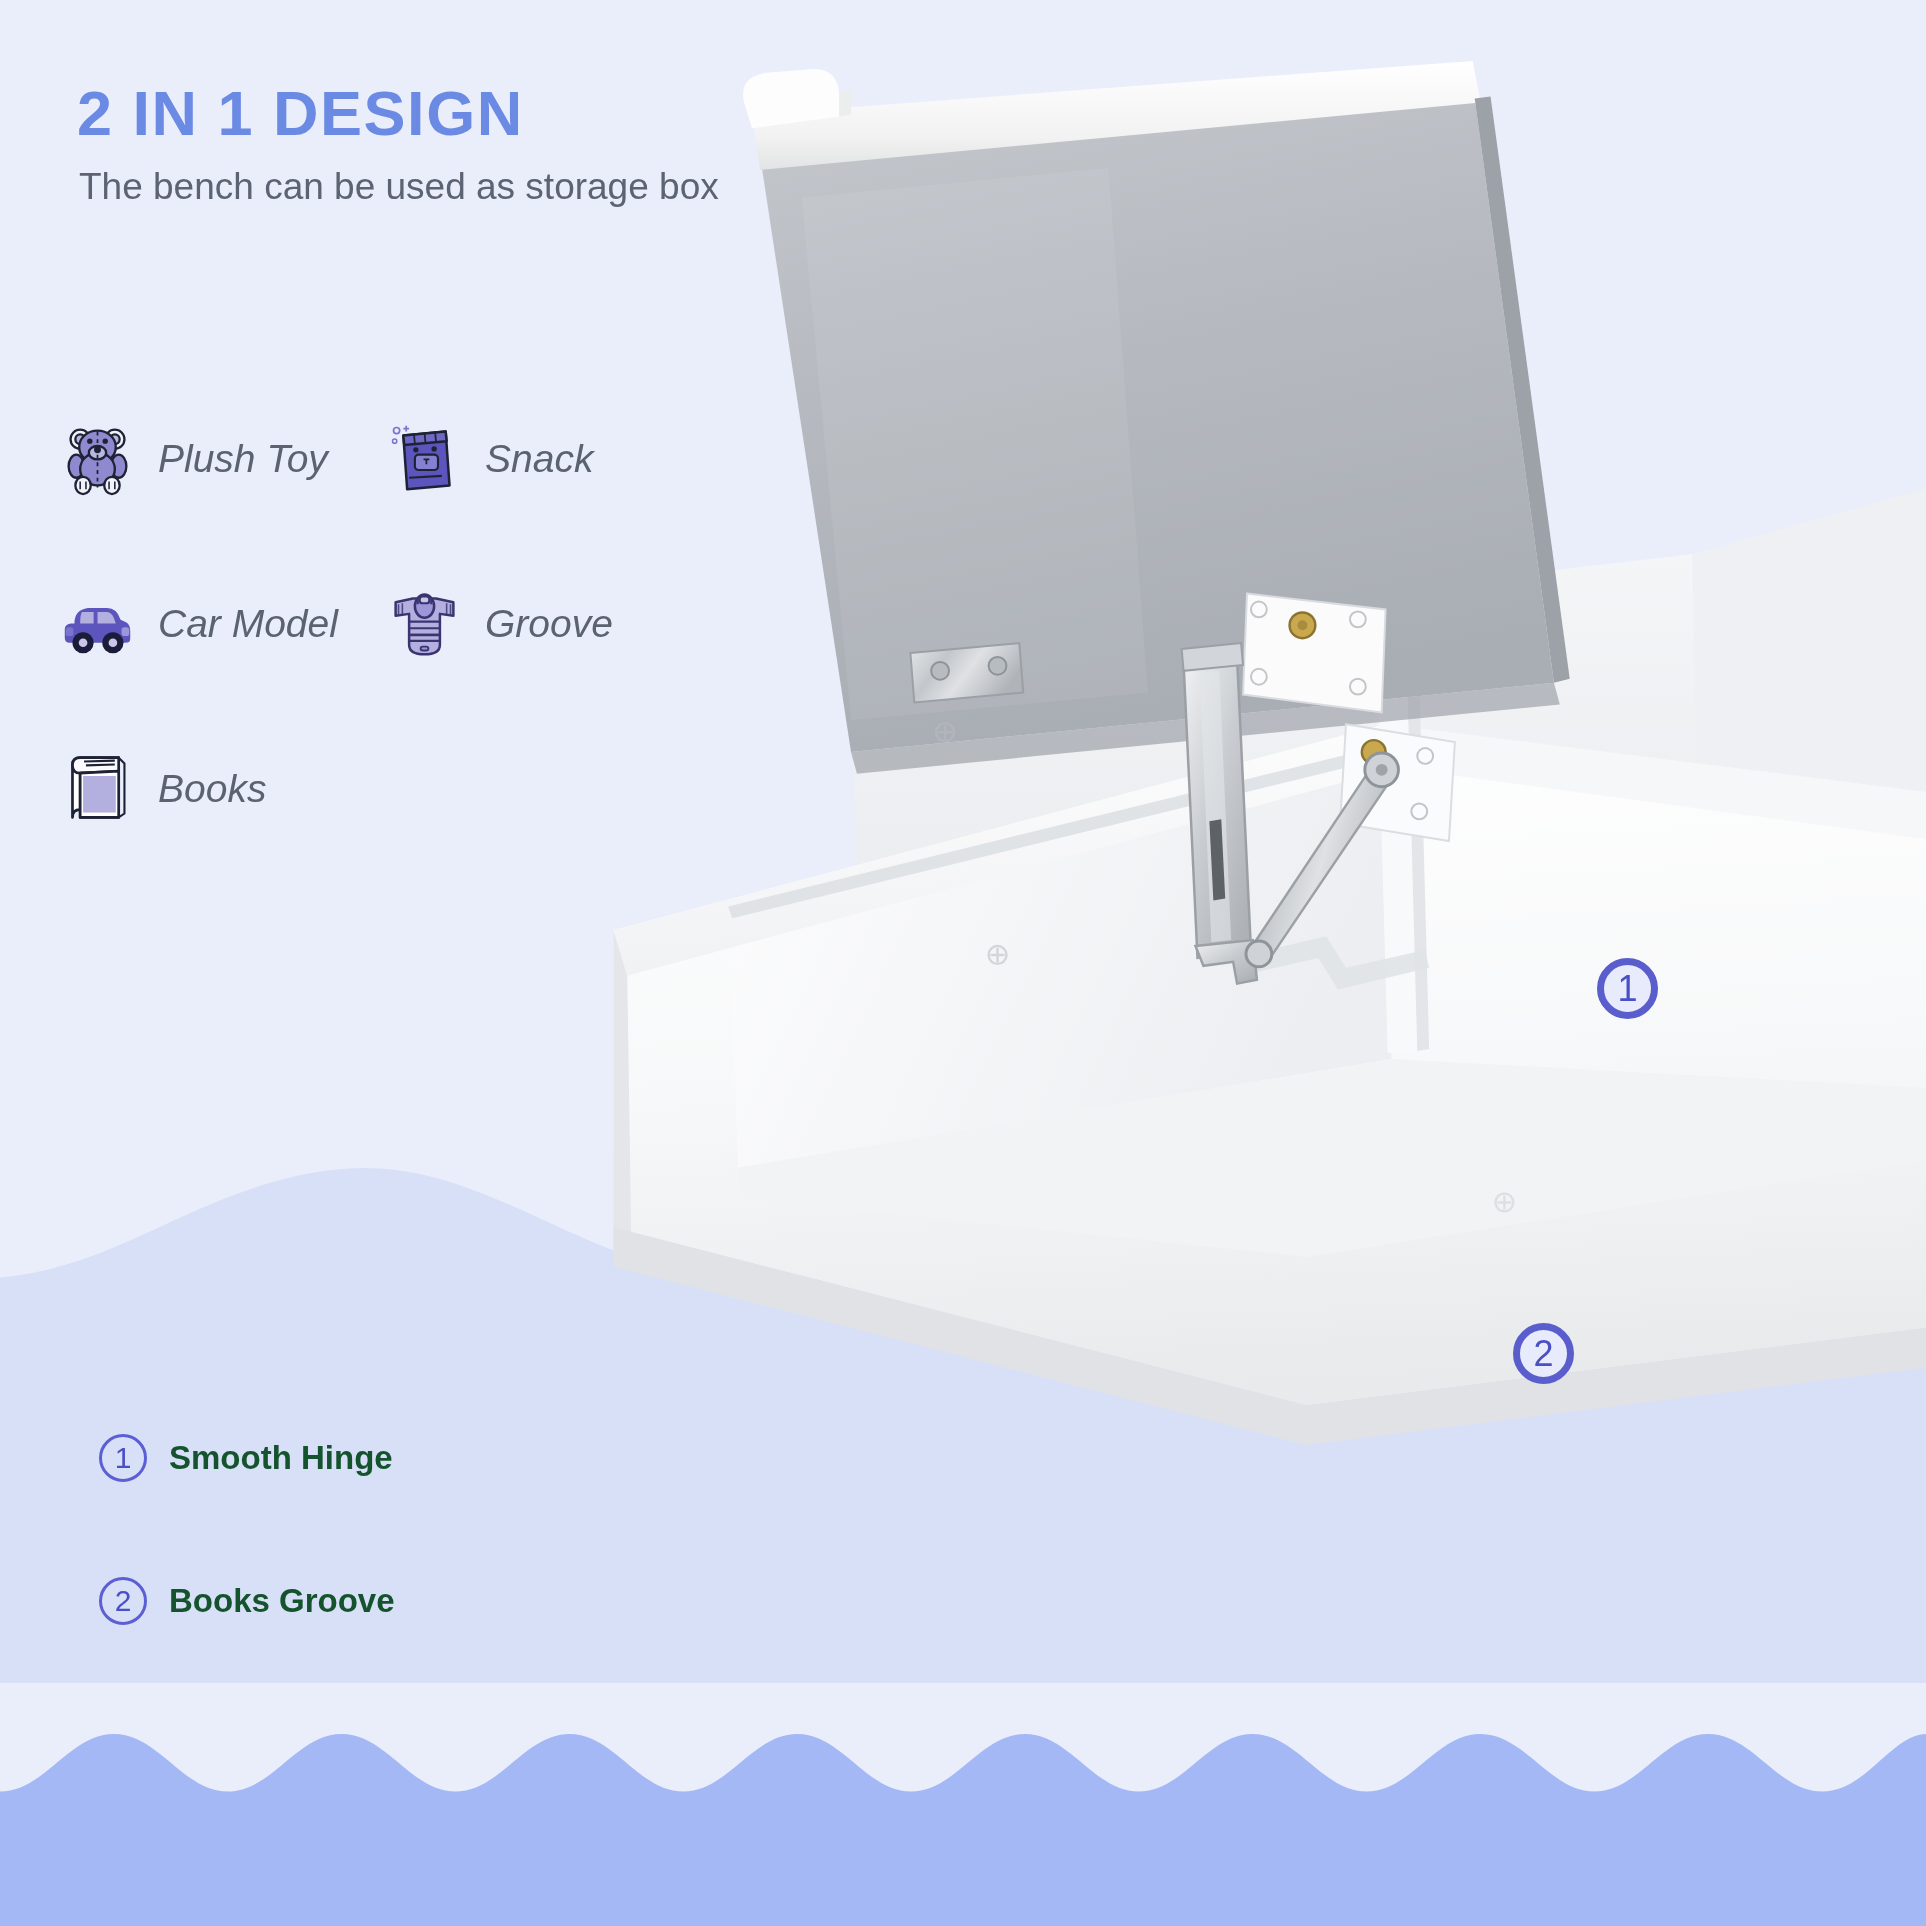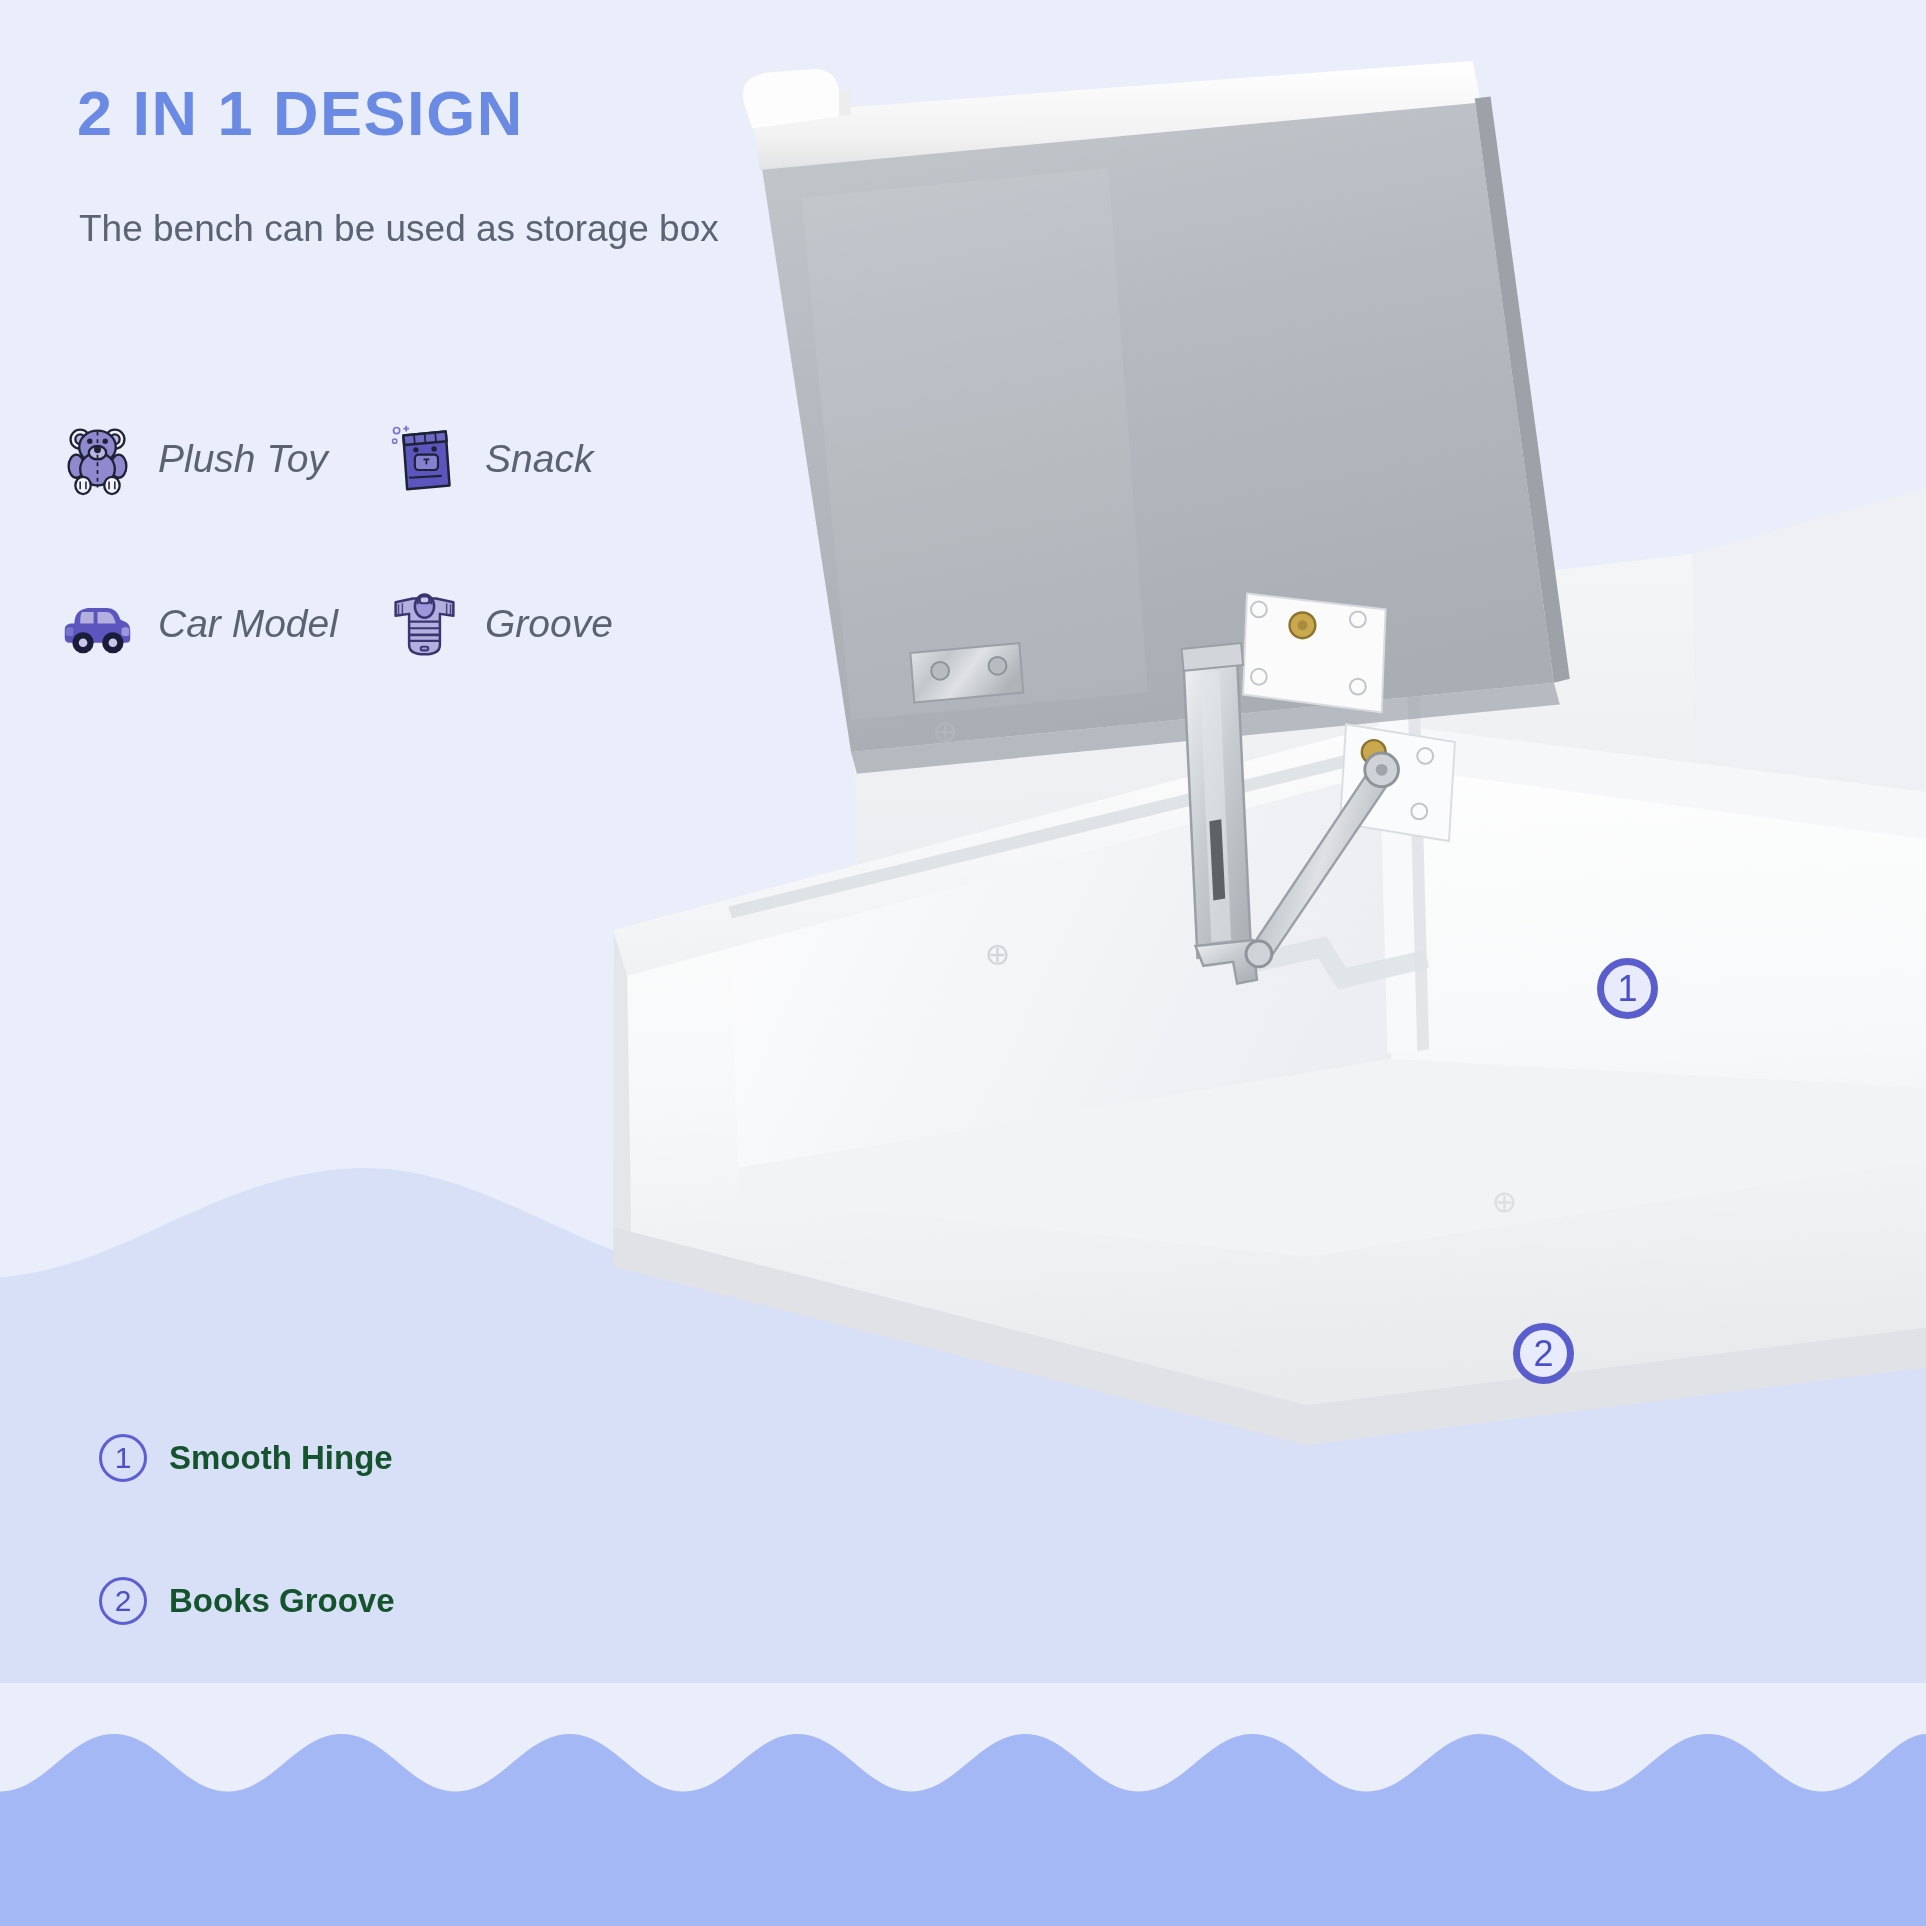--- a/index.html
+++ b/index.html
@@ -49,21 +49,20 @@
     color: #6b8ae4;
     white-space: nowrap;
   }
   #subhead {
     position: absolute;
     left: 79px;
     top: 166px;
     font-size: 37px;
     color: #5c6373;
     white-space: nowrap;
-    margin-top: 42px;
   }
 
   
   #feature-grid {
     position: absolute;
     left: 59px;
     top: 376px;
     width: 653px;
     display: grid;
     grid-template-columns: 327px 327px;
@@ -387,20 +386,38 @@
           <rect x="35" y="12" width="10" height="7" rx="3" fill="#c9c6ea" stroke="#3a3570" stroke-width="2.2"></rect>
           <rect x="36" y="64" width="8" height="4" rx="2" fill="#9c97da" stroke="#3a3570" stroke-width="2"></rect>
           <g stroke="#3a3570" stroke-width="1.6" fill="none" opacity="0.85">
             <path d="M13,20 L13,30 M17,19 L17,30 M63,19 L63,30 M67,20 L67,30"></path>
           </g>
         </svg>
       </span>
       <span class="feature-label">Groove</span>
     </div>
 
+    <div class="feature-item">
+      <span class="feature-icon">
+        <svg viewBox="0 0 80 80" width="77" height="77">
+          <g stroke="#1e2235" stroke-width="2.8" stroke-linejoin="round">
+            <path d="M14,16 Q14,8 22,8 L62,8 L62,62 L22,62 Q14,62 14,70 Z" fill="#ffffff"></path>
+            <path d="M22,8 Q14,8 14,16 Q14,24 22,24 L62,22 L62,8 Z" fill="#fbfbfd"></path>
+            <rect x="22" y="24" width="40" height="46" fill="#ffffff"></rect>
+            <path d="M22,24 L62,22 L62,70 L22,70 Z" fill="#ffffff"></path>
+          </g>
+          <rect x="25" y="27" width="34" height="38" fill="#b3b0e0"></rect>
+          <g stroke="#1e2235" stroke-width="2.2" fill="none">
+            <path d="M26,12 L58,11 M28,16 L58,15"></path>
+            <path d="M62,8 L68,14 L68,66 L62,70"></path>
+          </g>
+        </svg>
+      </span>
+      <span class="feature-label">Books</span>
+    </div>
 
   </div>
 
   <div id="legend">
     <div class="legend-item">
       <span class="legend-num">1</span>
       <span class="legend-label">Smooth Hinge</span>
     </div>
     <div class="legend-item">
       <span class="legend-num">2</span>

